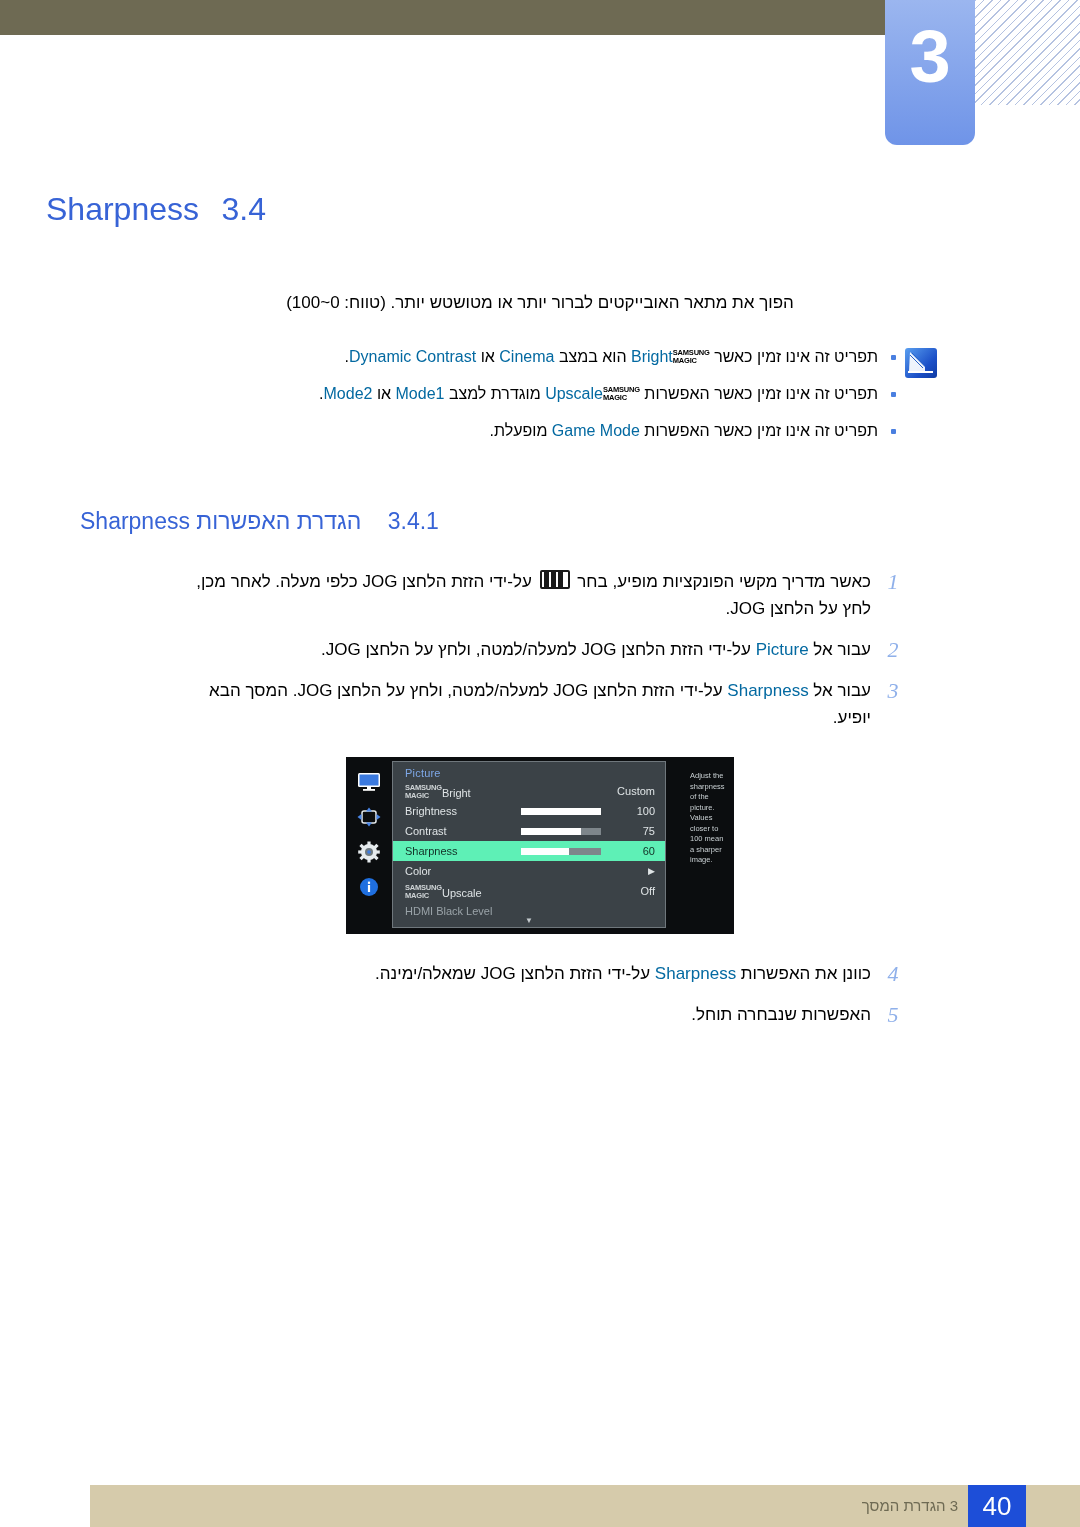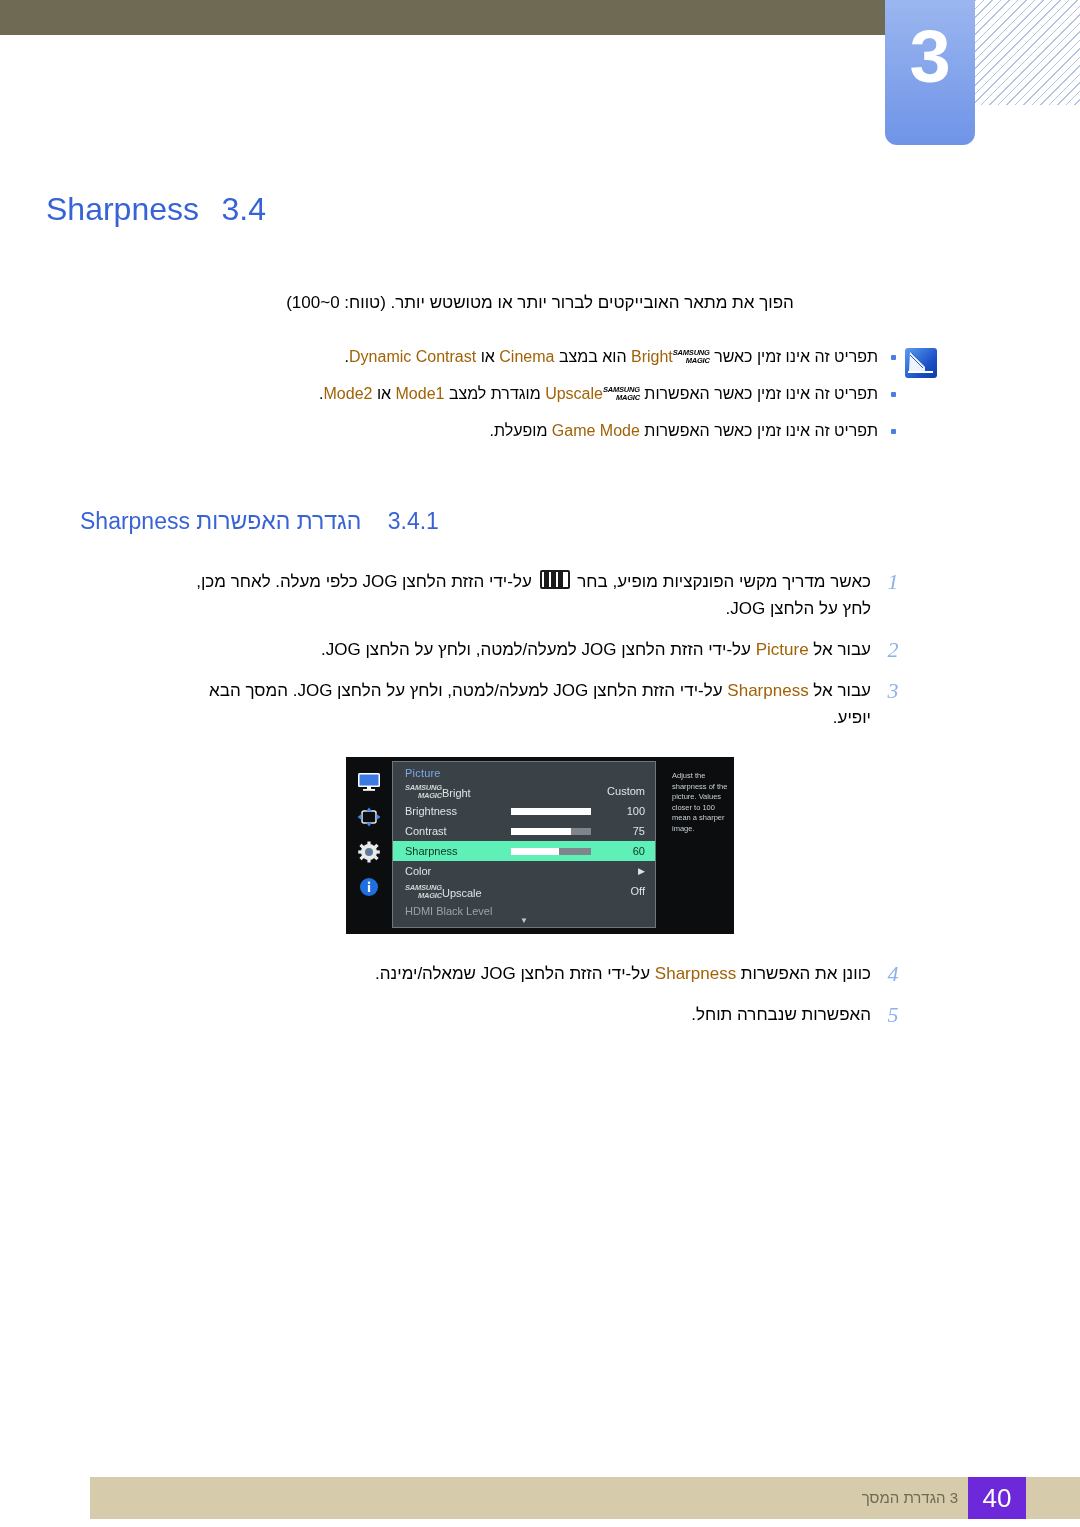--- a/index.html
+++ b/index.html
@@ -156,35 +156,34 @@
     content: "";
     position: absolute;
     right: 4px;
     top: 9px;
     width: 5px;
     height: 5px;
     background: #4a7fe0;
     border-radius: 1px;
   }
 
-  .kw-orange { color: #a16207; }
+  .kw-orange { color: #0369a1; }
   .kw-blue { color: #3763d6; }
 
   
   .smagic {
     display: inline-block;
     vertical-align: baseline;
     direction: ltr;
-    text-align: right;
+    text-align: left;
     line-height: 8px;
     font-size: 8px;
     letter-spacing: -0.2px;
     transform: translateY(1px);
     color: #000;
-    font-style: italic;
   }
   .smagic b {
     display: block;
     font-weight: bold;
     font-size: 7.5px;
     line-height: 8px;
   }
   .smagic.inv { color: #cfd4d6; }
 
   
@@ -339,53 +338,53 @@
   .osd-chevron {
     position: absolute;
     bottom: 2px;
     left: 0; right: 0;
     text-align: center;
     color: #c3cacd;
     font-size: 8px;
     line-height: 8px;
   }
   .osd-help {
-    width: 78px;
+    width: 68px;
     flex: none;
     background: #0b0d0f;
     color: #c9d0d3;
     font-size: 7.5px;
     line-height: 10.5px;
-    padding: 14px 6px 0 16px;
+    padding: 14px 6px 0 24px;
     box-sizing: border-box;
   }
 
   
   .footer {
     position: absolute;
     left: 0;
-    bottom: 8px;
+    bottom: 0;
     width: 932px;
     height: 57px;
   }
   .footer-band {
     position: absolute;
     left: 90px;
     bottom: 0;
     width: 990px;
     height: 42px;
     background: #d6cbab;
   }
   .footer-pagebox {
     position: absolute;
     bottom: 0;
     left: 968px;
     width: 58px;
     height: 42px;
-    background: #6d28d9;
+    background: #1d4ed8;
     color: #ffffff;
     font-size: 26px;
     line-height: 42px;
     text-align: center;
   }
   .footer-text {
     position: absolute;
     bottom: 0;
     left: 0;
     width: 958px;

